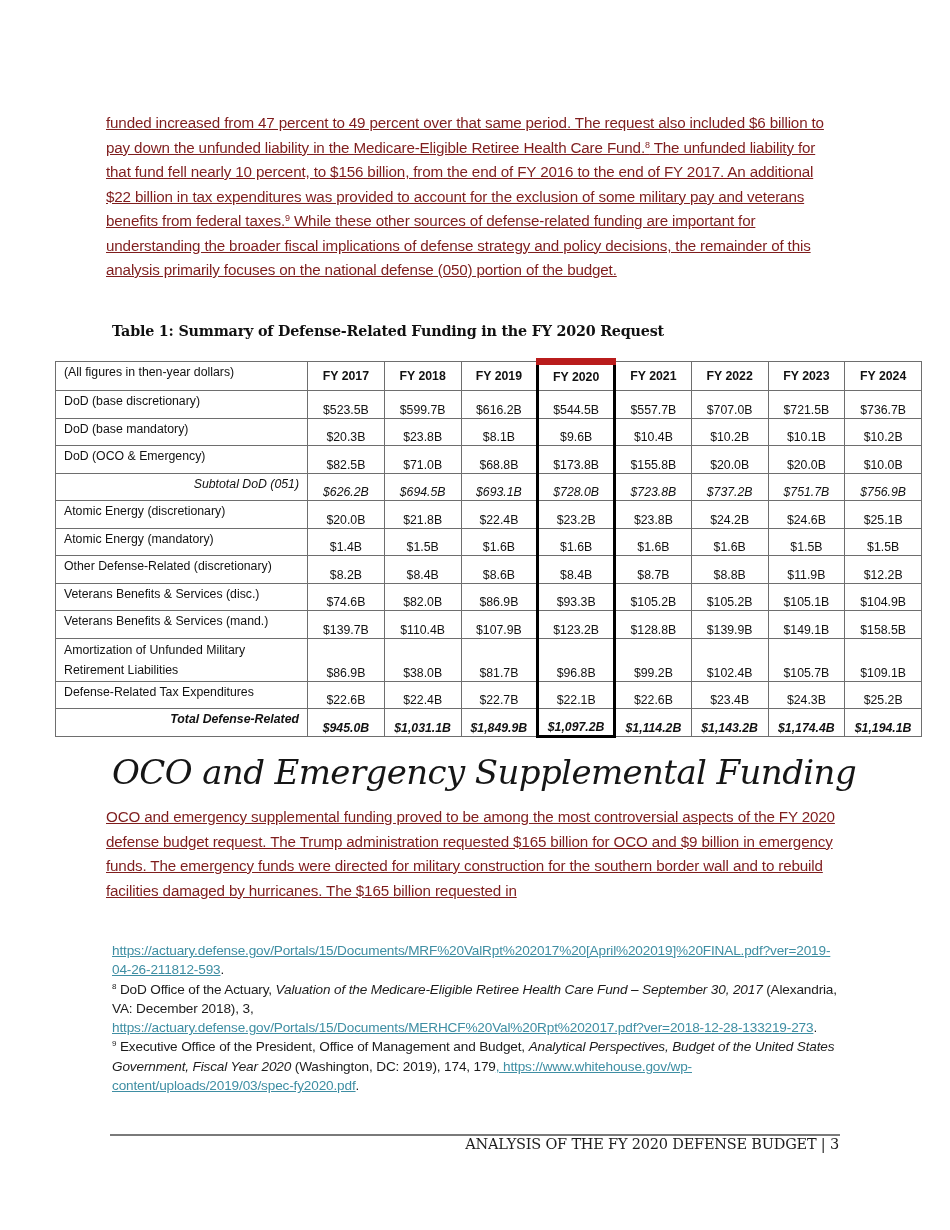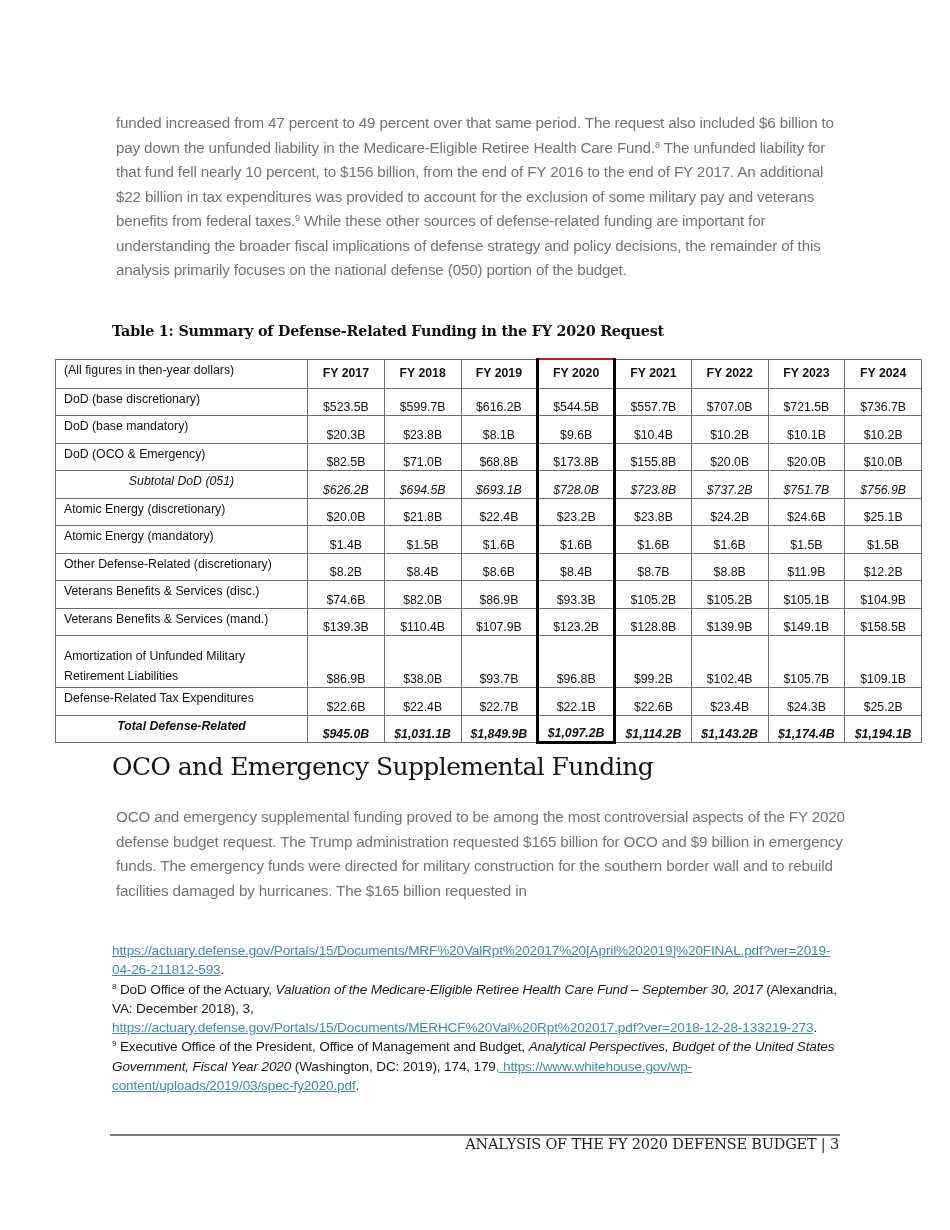--- a/index.html
+++ b/index.html
@@ -1,35 +1,35 @@
 <!DOCTYPE html>
 <html><head>
 <meta charset="utf-8">
 <style>
   html, body { margin: 0; padding: 0; background: #ffffff; }
   body { width: 950px; height: 1230px; position: relative; overflow: hidden; font-family: "Liberation Sans", sans-serif; color: #1a1a1a; }
-  .para { position: absolute; left: 116px; width: 730px; font-size: 15.2px; line-height: 24.5px; color: #737373; letter-spacing: -0.15px; }
+  .para { position: absolute; left: 106px; width: 730px; font-size: 15.2px; line-height: 24.5px; color: #7f1d1d; letter-spacing: -0.15px; text-decoration: underline; }
   .para sup { font-size: 9px; vertical-align: 5px; line-height: 0; }
   #p1 { top: 111px; }
   .table-caption { position: absolute; left: 112px; top: 323px; font-family: "DejaVu Serif", serif; font-weight: bold; font-size: 14.3px; color: #111; letter-spacing: -0.2px; }
   table.fund { position: absolute; left: 55px; top: 358px; width: 866px; border-collapse: collapse; font-size: 12.3px; color: #111; table-layout: fixed; }
   table.fund td, table.fund th { border: 1px solid #6e6e6e; padding: 0; text-align: center; height: 22.5px; vertical-align: bottom; padding-bottom: 1px; }
   table.fund th { font-weight: bold; height: 24px; vertical-align: middle; }
   table.fund td.label, table.fund th.label { text-align: left; padding-left: 8px; vertical-align: top; padding-top: 3px; }
-  table.fund td.label.right { text-align: center; padding-right: 8px; font-style: italic; }
+  table.fund td.label.right { text-align: right; padding-right: 8px; font-style: italic; }
   table.fund tr.subtotal td { font-style: italic; }
   table.fund tr.total td { font-weight: bold; font-style: italic; }
   table.fund tr.tall td { height: 40px; }
-  table.fund tr.tall td.label { line-height: 20px; padding-top: 10px; }
+  table.fund tr.tall td.label { line-height: 20px; padding-top: 1px; }
   table.fund .hl { border-left: 3px solid #000; border-right: 3px solid #000; }
-  table.fund tr.first .hl { border-top: 2px solid #b91c1c; }
+  table.fund tr.first .hl { border-top: 7px solid #b91c1c; }
   table.fund tr.total .hl { border-bottom: 3px solid #000; }
   col.c0 { width: 252px; }
   col.cn { width: 76.75px; }
-  .section-title { position: absolute; left: 112px; top: 752px; font-family: "DejaVu Serif", serif; font-size: 25px; color: #151515; letter-spacing: -0.6px; }
+  .section-title { position: absolute; left: 112px; top: 752px; font-family: "DejaVu Serif", serif; font-size: 34px; color: #151515; letter-spacing: -0.6px; font-style: italic; }
   #p2 { top: 805px; }
   .footnotes { position: absolute; left: 112px; top: 941px; width: 735px; font-size: 13.6px; line-height: 19.3px; color: #1c1c1c; letter-spacing: -0.15px; }
   .footnotes a { color: #3e8ea3; text-decoration: underline; }
   .footnotes sup { font-size: 8px; vertical-align: 5px; line-height: 0; }
   .footnotes i { font-style: italic; }
   .rule { position: absolute; left: 110px; top: 1134px; width: 730px; height: 1.5px; background: #7a7a7a; }
   .running-footer { position: absolute; right: 111px; top: 1136px; font-family: "DejaVu Serif", serif; font-size: 14.5px; color: #1c1c1c; letter-spacing: -0.2px; }
 </style>
 </head>
 <body>
@@ -145,34 +145,34 @@
     <td>$82.0B</td>
     <td>$86.9B</td>
     <td class="hl">$93.3B</td>
     <td>$105.2B</td>
     <td>$105.2B</td>
     <td>$105.1B</td>
     <td>$104.9B</td>
   </tr>
   <tr>
     <td class="label">Veterans Benefits &amp; Services (mand.)</td>
-    <td>$139.3B</td>
+    <td>$139.7B</td>
     <td>$110.4B</td>
     <td>$107.9B</td>
     <td class="hl">$123.2B</td>
     <td>$128.8B</td>
     <td>$139.9B</td>
     <td>$149.1B</td>
     <td>$158.5B</td>
   </tr>
   <tr class="tall">
     <td class="label"><span>Amortization of Unfunded Military</span><br><span>Retirement Liabilities</span></td>
     <td>$86.9B</td>
     <td>$38.0B</td>
-    <td>$93.7B</td>
+    <td>$81.7B</td>
     <td class="hl">$96.8B</td>
     <td>$99.2B</td>
     <td>$102.4B</td>
     <td>$105.7B</td>
     <td>$109.1B</td>
   </tr>
   <tr>
     <td class="label">Defense-Related Tax Expenditures</td>
     <td>$22.6B</td>
     <td>$22.4B</td>

